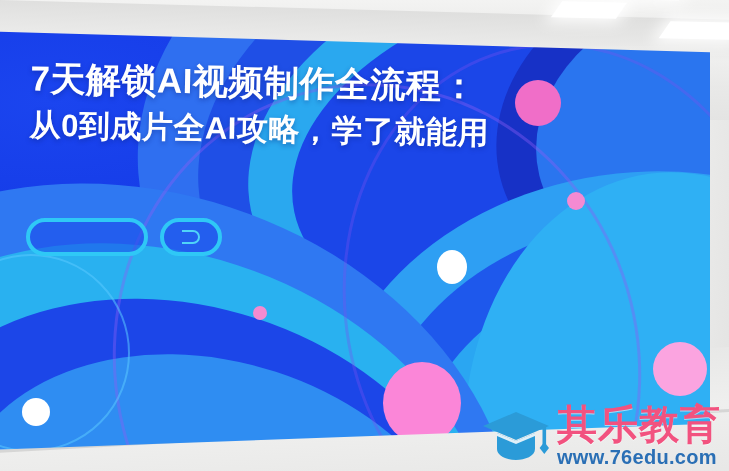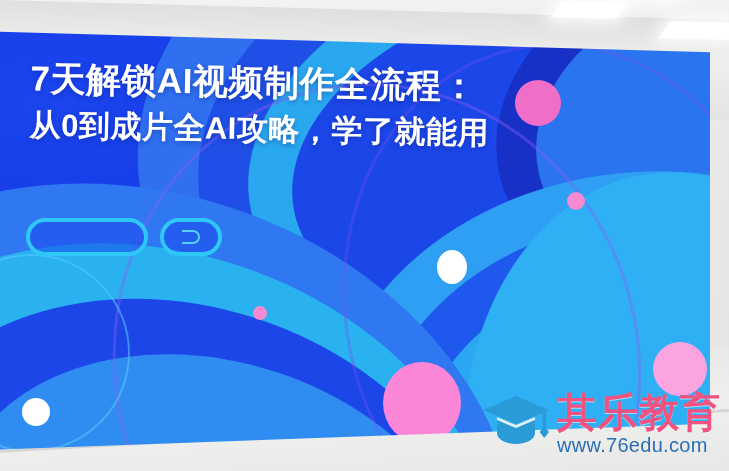--- a/index.html
+++ b/index.html
@@ -163,34 +163,34 @@
     font-weight:bold;
     letter-spacing:.5px;
     white-space:nowrap;
     text-shadow:0 2px 5px rgba(10,30,120,.40);
   }
   .line1{font-size:35px;line-height:44px;}
   .line2{font-size:31px;line-height:42px;margin-top:4px;}
 
   
   .logo{
-    position:absolute;right:8px;bottom:16px;
-    display:flex;align-items:flex-start;gap:6px;
+    position:absolute;right:8px;bottom:4px;
+    display:flex;align-items:center;gap:6px;
     z-index:40;
   }
   .cap{
     width:70px;height:56px;position:relative;flex:0 0 auto;
   }
   .logo-text{display:flex;flex-direction:column;line-height:1;}
   .logo-cn{
     font-size:40px;font-weight:bold;color:#f2527f;letter-spacing:1px;
     text-shadow:0 1px 0 rgba(255,255,255,.55);
   }
   .logo-url{
-    font-size:20px;font-weight:normal;color:#2a6fb5;letter-spacing:.3px;
+    font-size:20px;font-weight:bold;color:#2a6fb5;letter-spacing:.3px;
     margin-top:3px;
   }
 </style>
 </head>
 <body>
 
 <div id="stage">
 
   <div class="room">
 

